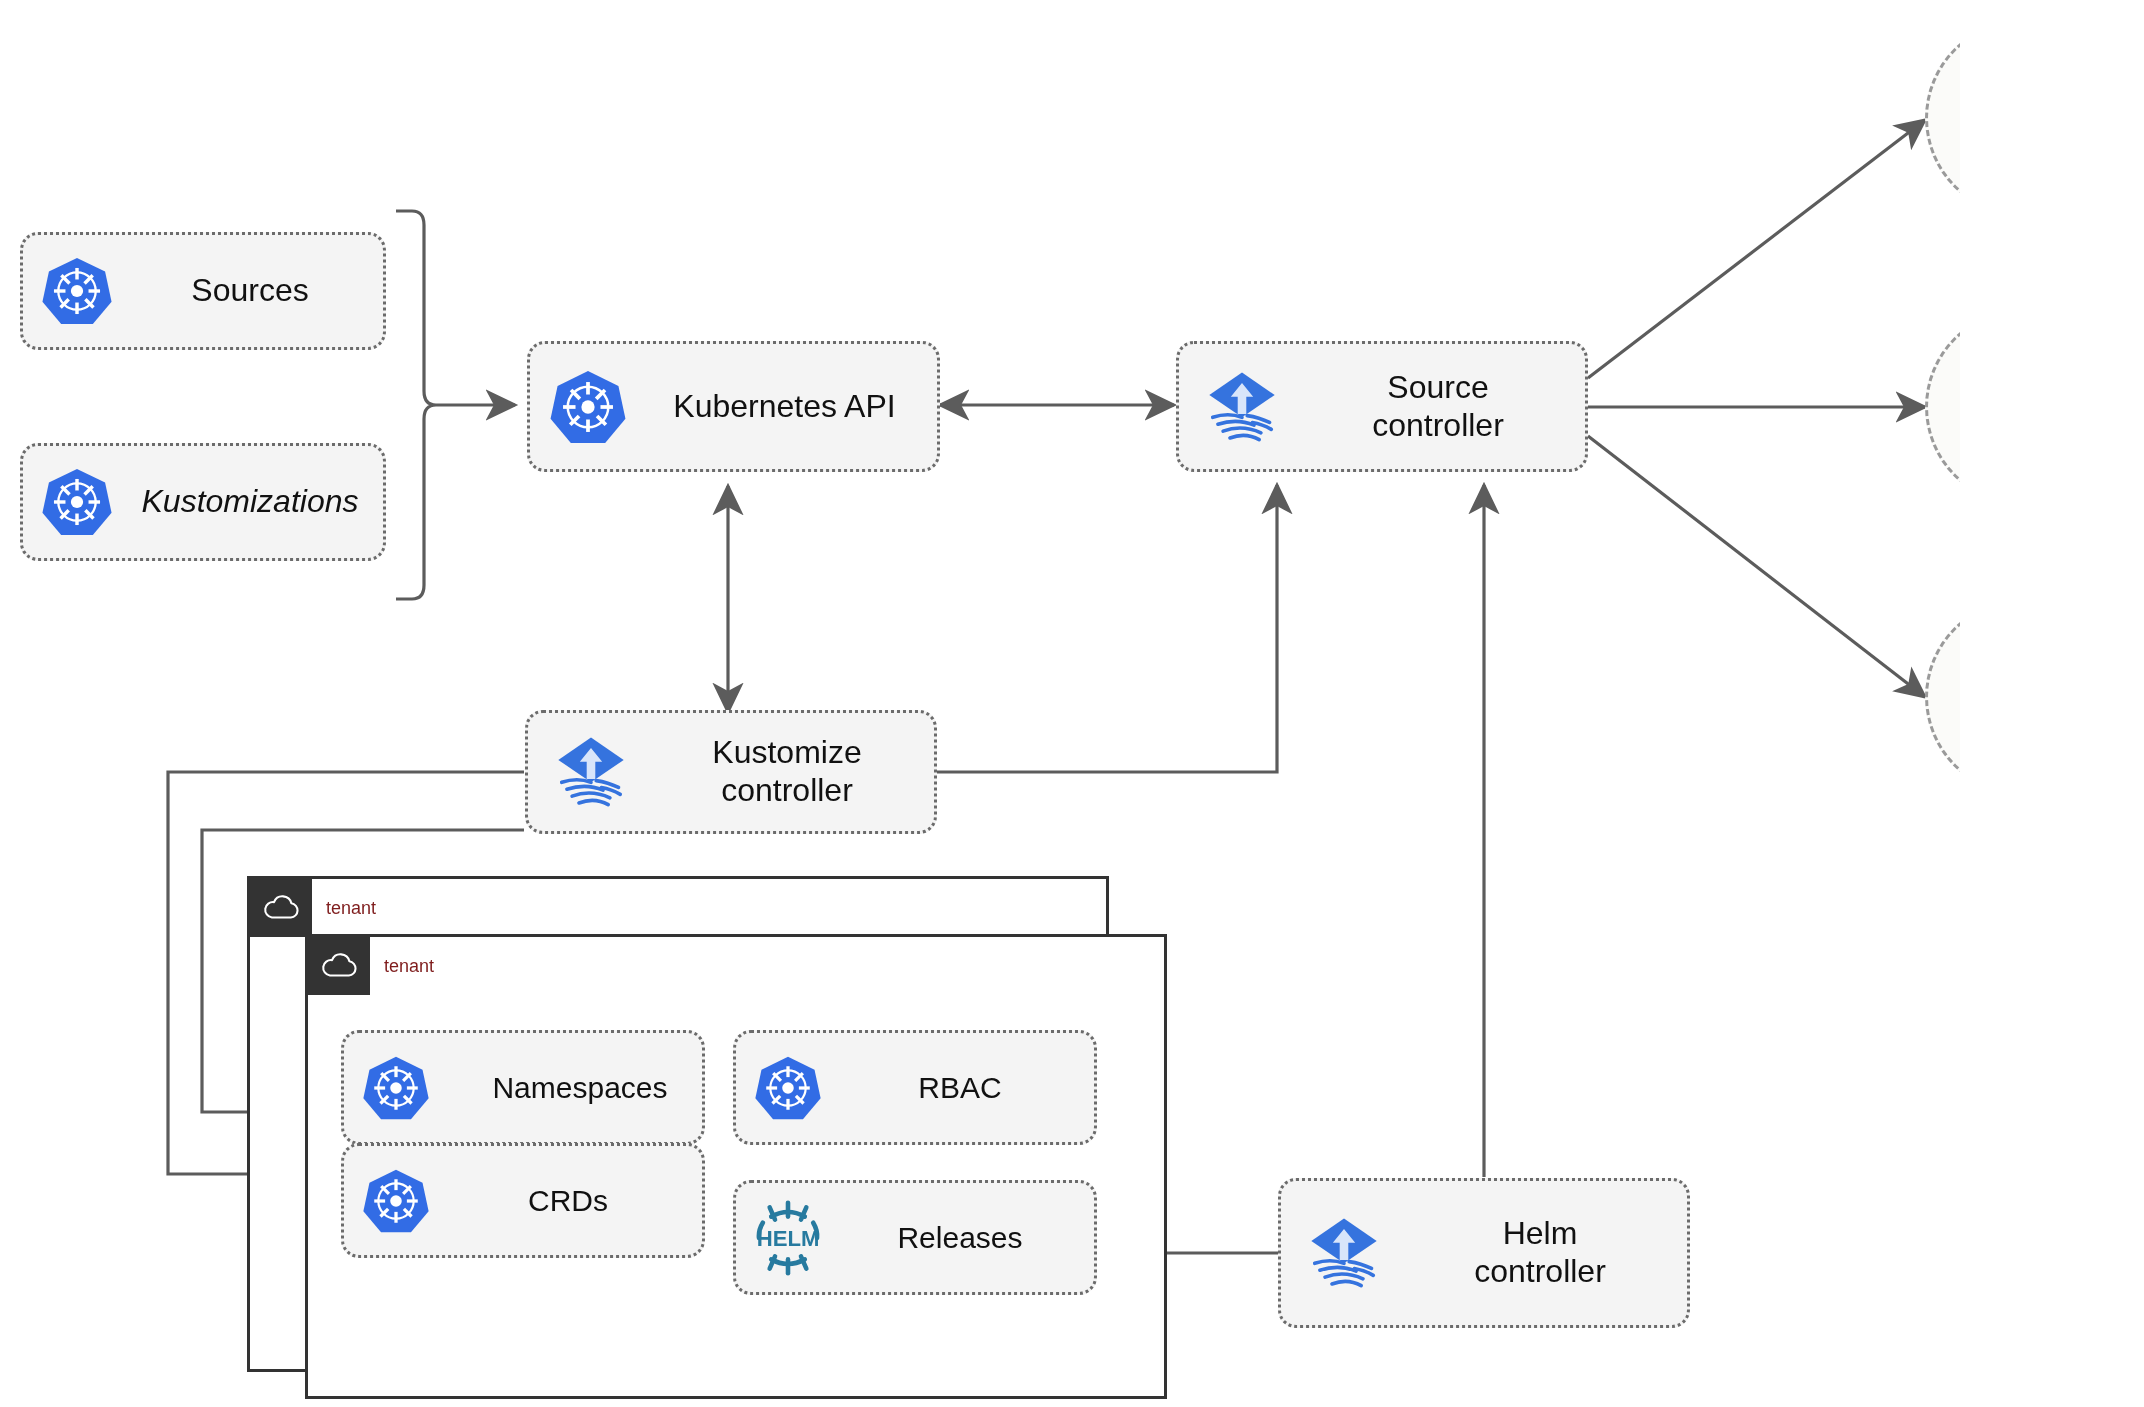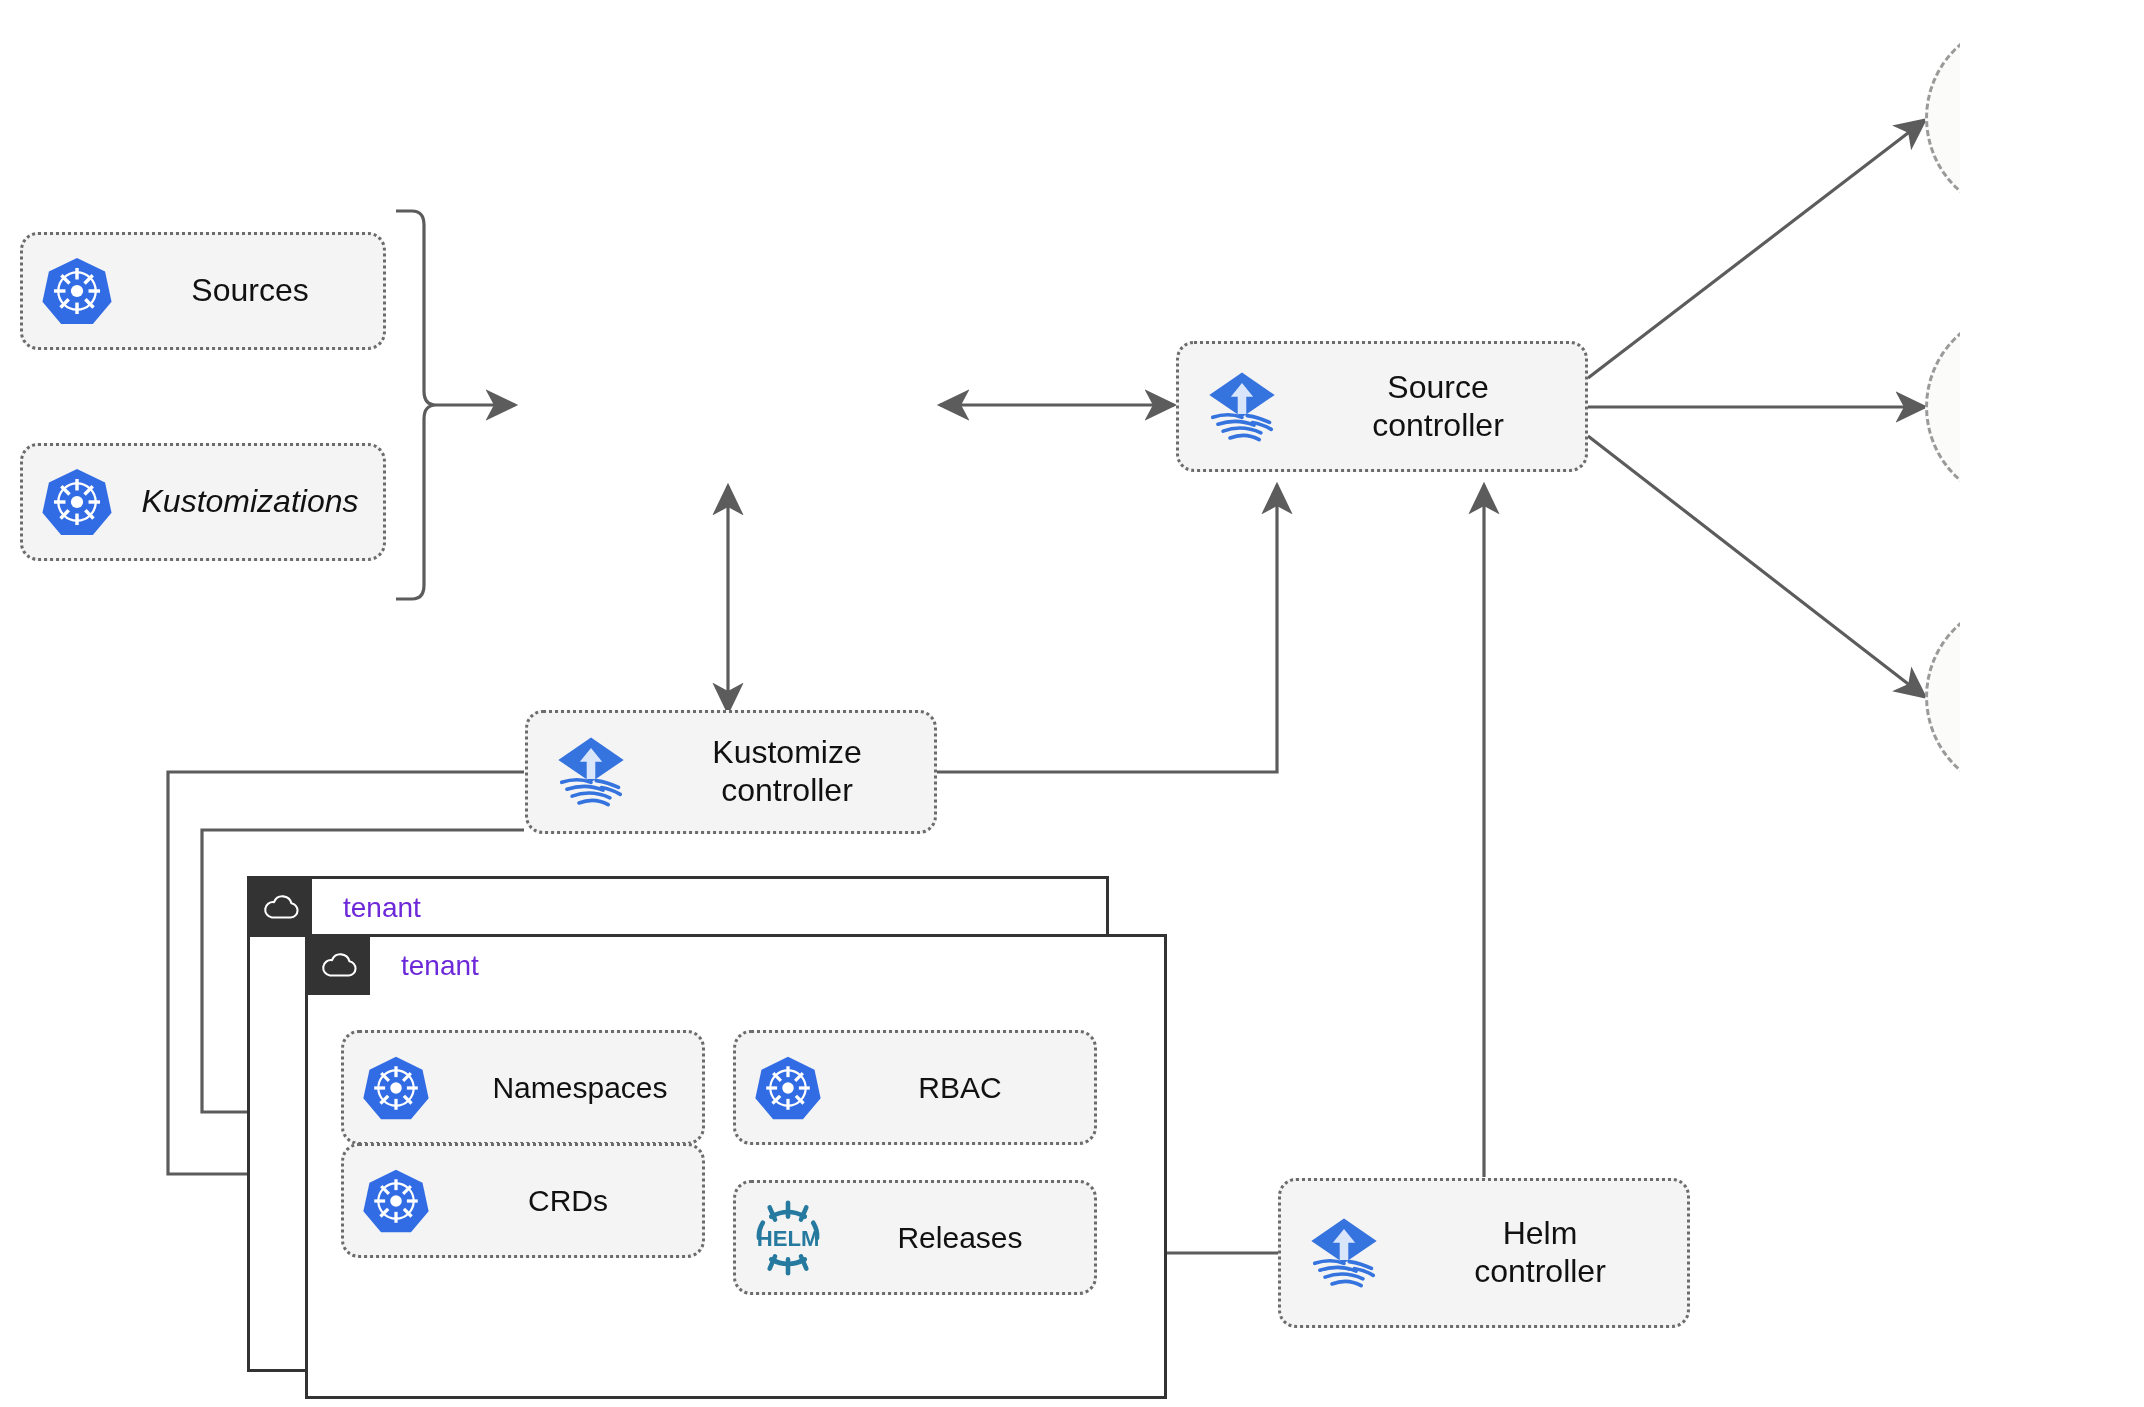--- a/index.html
+++ b/index.html
@@ -82,27 +82,27 @@
     top: 0;
     width: 62px;
     height: 58px;
     background: #333333;
     display: flex;
     align-items: center;
     justify-content: center;
   }
   .tenant-title {
     position: absolute;
-    left: 93px;
+    left: 76px;
     top: 0;
     height: 58px;
     display: flex;
     align-items: center;
-    color: #6d28d9;
-    font-size: 28px;
+    color: #7f1d1d;
+    font-size: 18px;
   }
   .tenant-inner {
     position: absolute;
     z-index: 4;
   }
 
   svg { display: block; }
 </style>
 </head>
 <body>
@@ -189,20 +189,42 @@
           <path d="M36.8 59.8 l3.4 3.4 l-11.3 11.3 l-3.4-3.4 Z"></path>
         </g>
         <g fill="none" stroke="#ffffff" stroke-width="3.2">
           <circle cx="50" cy="50" r="26"></circle>
         </g>
       </svg>
     </span>
     <span class="lbl">Kustomizations</span>
   </div>
 
+  <div class="node" style="left:527px; top:341px; width:413px; height:131px;">
+    <span class="ico" style="width:116px;">
+      <svg width="78" height="78" viewBox="0 0 100 100" aria-hidden="true">
+        <path d="M50 4 L89 23 L98 65 L72 96 L28 96 L2 65 L11 23 Z" fill="#326CE5"></path>
+        <g fill="#ffffff">
+          <circle cx="50" cy="50" r="8.5"></circle>
+          <path d="M47.6 18 h4.8 v16 h-4.8 Z"></path>
+          <path d="M47.6 66 h4.8 v16 h-4.8 Z"></path>
+          <path d="M18 47.6 h16 v4.8 h-16 Z"></path>
+          <path d="M66 47.6 h16 v4.8 h-16 Z"></path>
+          <path d="M26.6 29.9 l3.4-3.4 l11.3 11.3 l-3.4 3.4 Z"></path>
+          <path d="M59.9 63.2 l3.4-3.4 l11.3 11.3 l-3.4 3.4 Z"></path>
+          <path d="M70.1 26.5 l3.4 3.4 l-11.3 11.3 l-3.4-3.4 Z"></path>
+          <path d="M36.8 59.8 l3.4 3.4 l-11.3 11.3 l-3.4-3.4 Z"></path>
+        </g>
+        <g fill="none" stroke="#ffffff" stroke-width="3.2">
+          <circle cx="50" cy="50" r="26"></circle>
+        </g>
+      </svg>
+    </span>
+    <span class="lbl">Kubernetes API</span>
+  </div>
 
   <div class="node" style="left:1176px; top:341px; width:412px; height:131px;justify-content:space-between;">
     <span class="ico" style="width:126px;">
       <svg width="86" height="86" viewBox="0 0 100 100" aria-hidden="true">
         <path d="M50 10 L88 36 L50 62 L12 36 Z" fill="#3573DE"></path>
         <path d="M50 22 L63 38 L55 38 L55 58 L45 58 L45 38 L37 38 Z" fill="#D8E5FA"></path>
         <g stroke="#3573DE" stroke-width="4.2" fill="none" stroke-linecap="round">
           <path d="M16 62 Q 34 56 50 62"></path>
           <path d="M22 70 Q 44 63 64 71"></path>
           <path d="M28 78 Q 50 70 72 80"></path>

